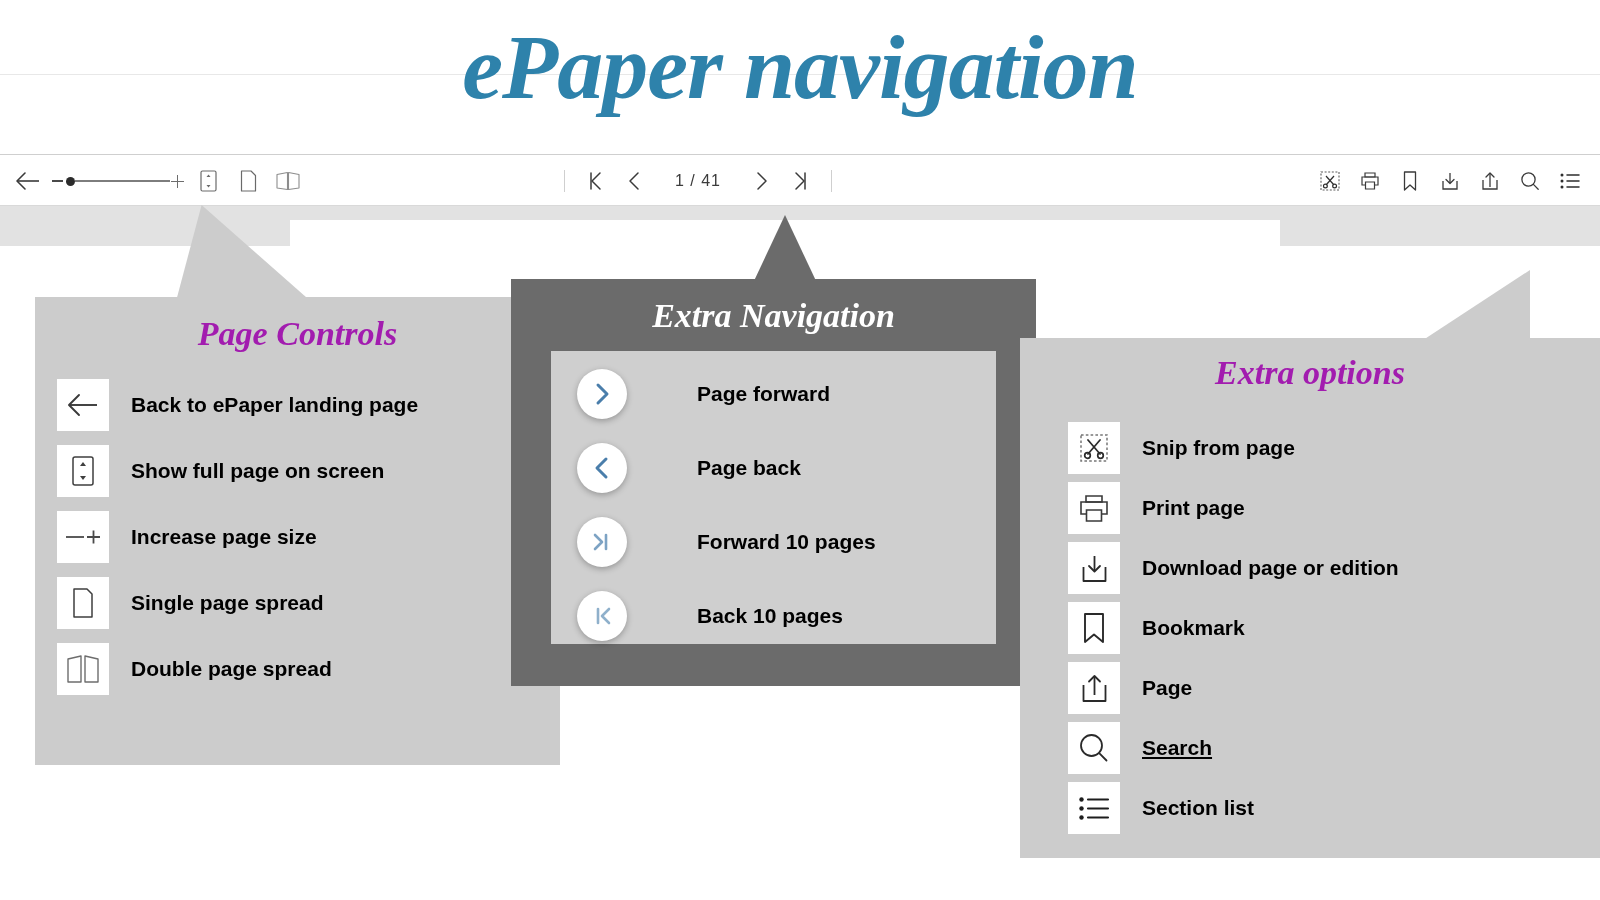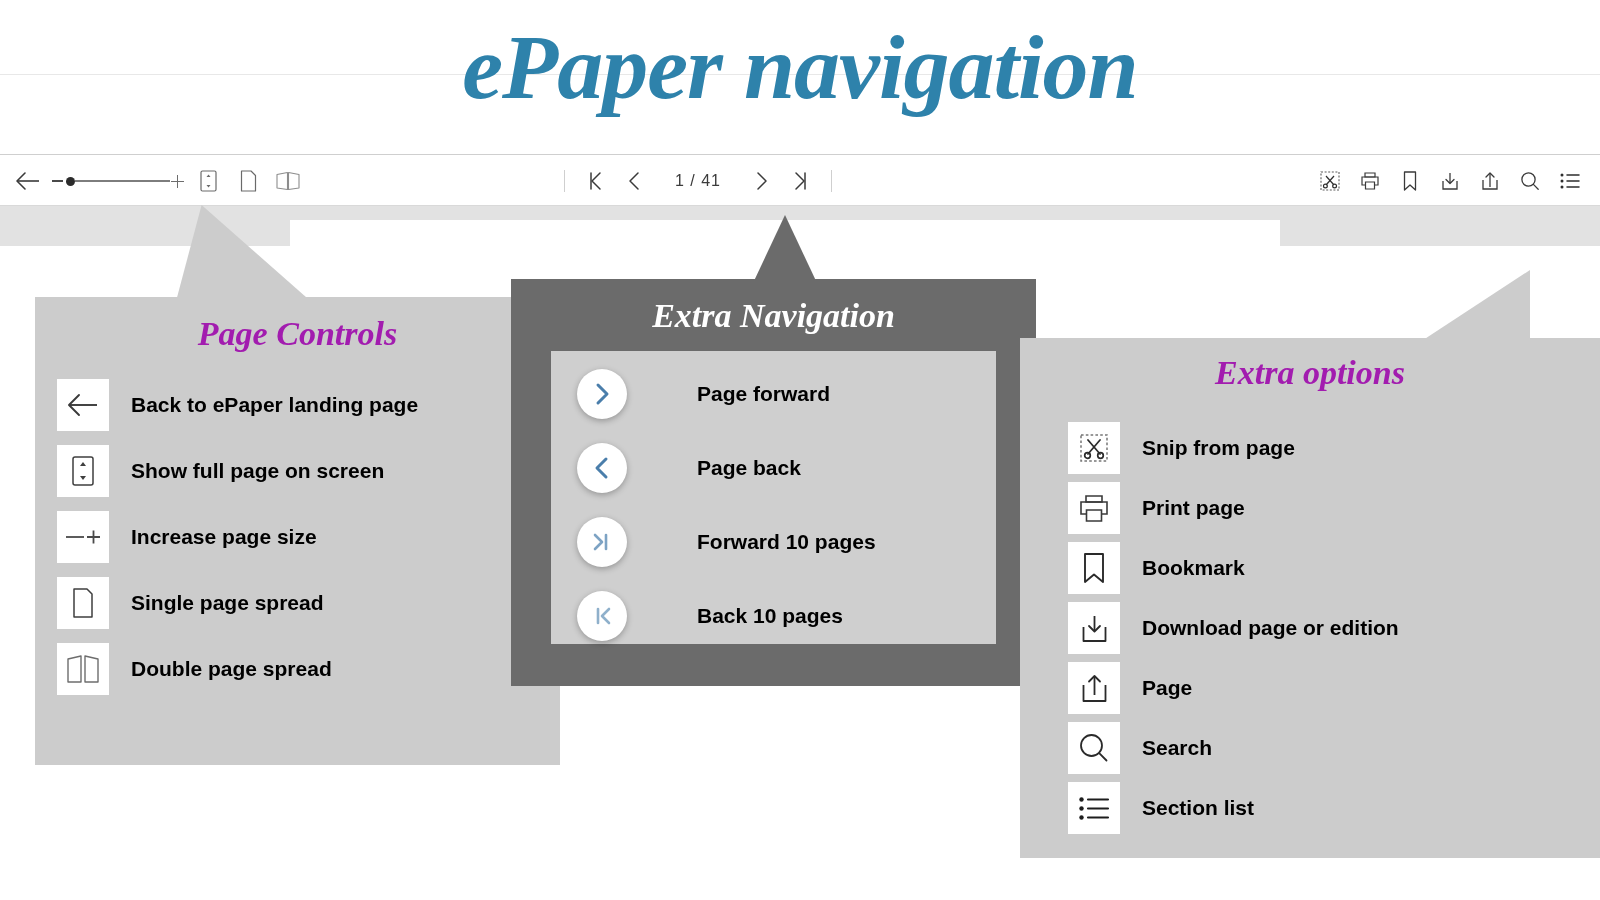--- a/index.html
+++ b/index.html
@@ -395,50 +395,50 @@
             <path d="M9 3 H25 V9 H9 Z" stroke="#3a3a3a" stroke-width="1.6" fill="none"></path>
             <path d="M4 9 H30 V21 H4 Z" stroke="#3a3a3a" stroke-width="1.6" fill="none"></path>
             <path d="M9.5 17 H24.5 V28 H9.5 Z" stroke="#3a3a3a" stroke-width="1.6" fill="#ffffff"></path>
           </svg>
         </div>
         <div class="row-label">Print page</div>
       </div>
 
       <div class="row" style="margin-bottom:8px;">
         <div class="row-icon">
-          <svg width="28" height="34" viewBox="0 0 28 34">
-            <path d="M5 3 H23 V31 L14 23.5 L5 31 Z" stroke="#2a2a2a" stroke-width="1.9" fill="none" stroke-linejoin="round"></path>
-          </svg>
-        </div>
-        <div class="row-label">Bookmark</div>
-      </div>
-
-      <div class="row" style="margin-bottom:8px;">
-        <div class="row-icon">
           <svg width="31" height="34" viewBox="0 0 31 34">
             <path d="M15.5 5 V20" stroke="#2a2a2a" stroke-width="1.8"></path>
             <path d="M10 15 L15.5 20.5 L21 15" stroke="#2a2a2a" stroke-width="1.8" fill="none" stroke-linecap="round" stroke-linejoin="round"></path>
             <path d="M4.5 16 V30 H26.5 V16" stroke="#2a2a2a" stroke-width="1.8" fill="none" stroke-linejoin="round"></path>
           </svg>
         </div>
         <div class="row-label">Download page or edition</div>
       </div>
 
       <div class="row" style="margin-bottom:8px;">
         <div class="row-icon">
+          <svg width="28" height="34" viewBox="0 0 28 34">
+            <path d="M5 3 H23 V31 L14 23.5 L5 31 Z" stroke="#2a2a2a" stroke-width="1.9" fill="none" stroke-linejoin="round"></path>
+          </svg>
+        </div>
+        <div class="row-label">Bookmark</div>
+      </div>
+
+      <div class="row" style="margin-bottom:8px;">
+        <div class="row-icon">
           <svg width="31" height="34" viewBox="0 0 31 34">
             <path d="M15.5 24 V5" stroke="#2a2a2a" stroke-width="1.8"></path>
             <path d="M10 10.5 L15.5 5 L21 10.5" stroke="#2a2a2a" stroke-width="1.8" fill="none" stroke-linecap="round" stroke-linejoin="round"></path>
             <path d="M4.5 14 V30 H26.5 V14" stroke="#2a2a2a" stroke-width="1.8" fill="none" stroke-linejoin="round"></path>
           </svg>
         </div>
         <div class="row-label">Page</div>
       </div>
 
-      <div class="row" style="margin-bottom:8px;">
+      <div class="row" style="margin-bottom:8px;text-decoration:underline;">
         <div class="row-icon">
           <svg width="34" height="34" viewBox="0 0 34 34">
             <circle cx="14.5" cy="14.5" r="10.5" stroke="#2a2a2a" stroke-width="1.8" fill="none"></circle>
             <path d="M22.2 22.2 L29.5 29.5" stroke="#2a2a2a" stroke-width="1.8" stroke-linecap="round"></path>
           </svg>
         </div>
         <div class="row-label">Search</div>
       </div>
 
       <div class="row">

